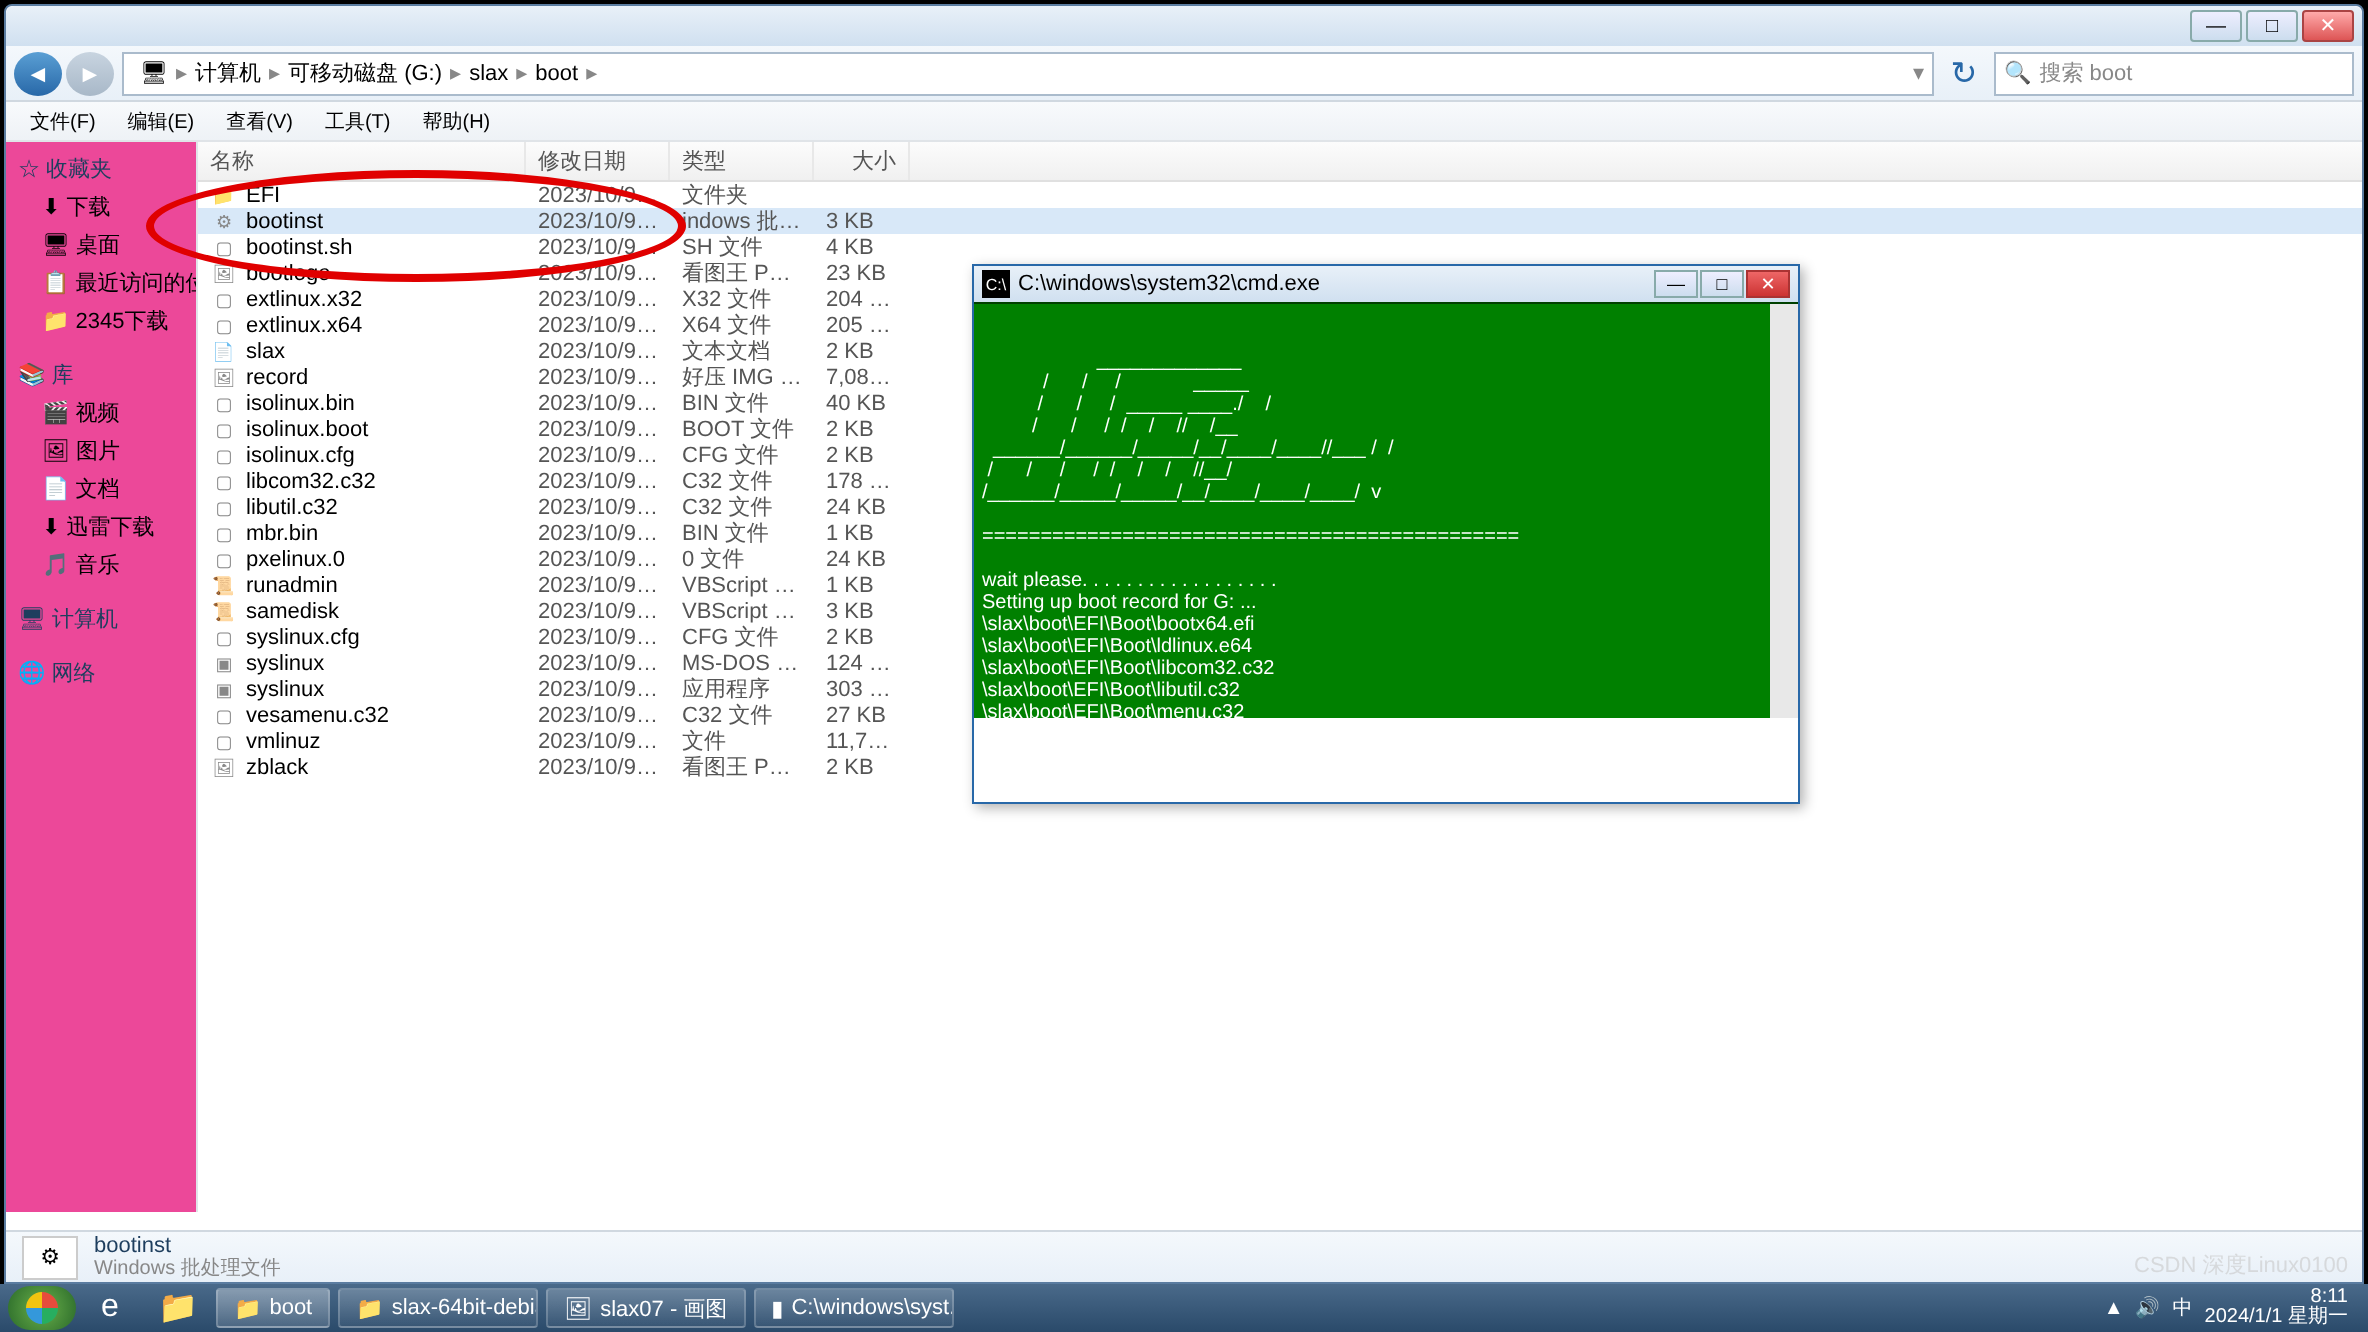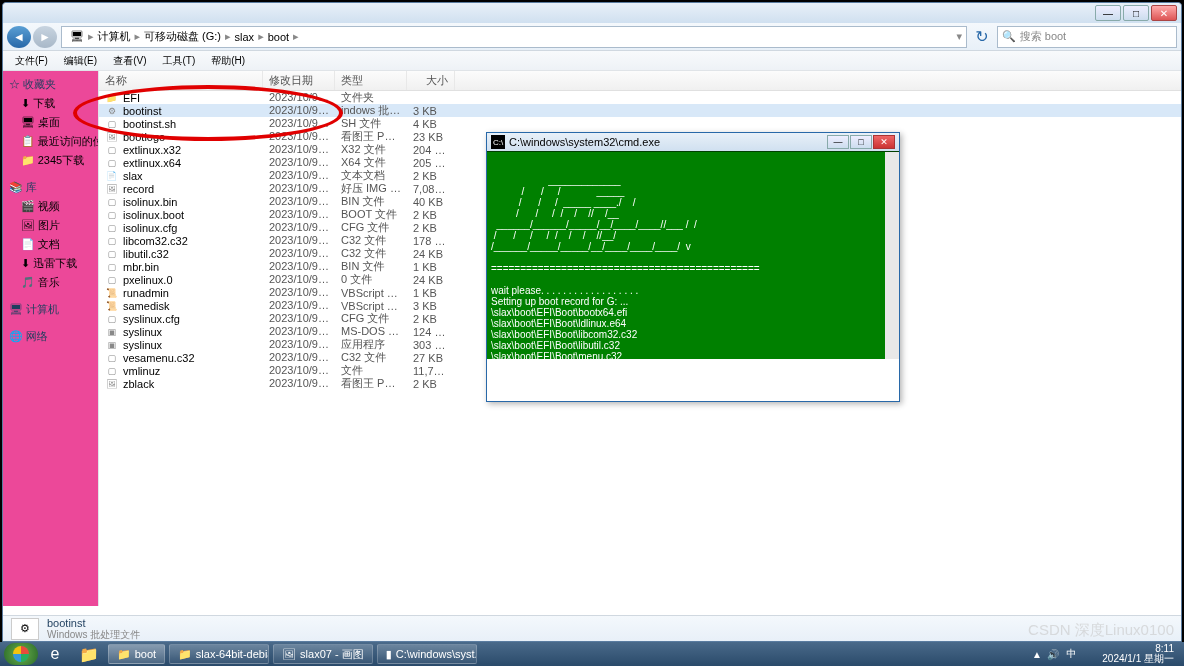--- a/index.html
+++ b/index.html
@@ -83,24 +83,24 @@
 .sb-meta { font-size: 10px; color: #555; line-height: 11px; }
 
 
 .taskbar { position: absolute; bottom: 0; left: 0; right: 0; height: 24px; background: linear-gradient(to bottom, #4a6a8a, #2a4a6a); display: flex; align-items: center; padding: 0 4px; z-index: 10; }
 .start-btn { width: 34px; height: 22px; border-radius: 11px; background: radial-gradient(circle, #6ab04a, #2a6a2a); display: flex; align-items: center; justify-content: center; }
 .start-orb { width: 16px; height: 16px; border-radius: 50%; background: conic-gradient(#e74c3c 0 90deg, #27ae60 90deg 180deg, #3498db 180deg 270deg, #f1c40f 270deg 360deg); }
 .tb-pin { width: 34px; height: 22px; display: flex; align-items: center; justify-content: center; color: #fff; }
 .tb-task { height: 20px; padding: 0 8px; margin: 0 2px; background: linear-gradient(to bottom, rgba(255,255,255,0.2), rgba(255,255,255,0.05)); border: 1px solid rgba(255,255,255,0.2); border-radius: 2px; display: flex; align-items: center; gap: 4px; color: #fff; font-size: 11px; max-width: 100px; overflow: hidden; white-space: nowrap; }
 .tb-task.active { background: linear-gradient(to bottom, rgba(255,255,255,0.35), rgba(255,255,255,0.15)); }
 .tray { margin-left: auto; display: flex; align-items: center; gap: 6px; color: #fff; font-size: 10px; padding: 0 6px; }
-.tray .clock { text-align: right; line-height: 10px; margin-left: 20px; }
-
-
-.watermark { position: absolute; bottom: 26px; right: 10px; font-size: 15px; color: rgba(200,200,200,0.6); z-index: 2; margin-left: 12px; }
+.tray .clock { text-align: right; line-height: 10px; }
+
+
+.watermark { position: absolute; bottom: 26px; right: 10px; font-size: 11px; color: rgba(200,200,200,0.6); z-index: 2; margin-left: 12px; }
 
 </style>
 </head>
 <body>
 
 <div class="window">
 
   <div class="titlebar">
     <div class="win-btns">
       <div class="win-btn">—</div>

